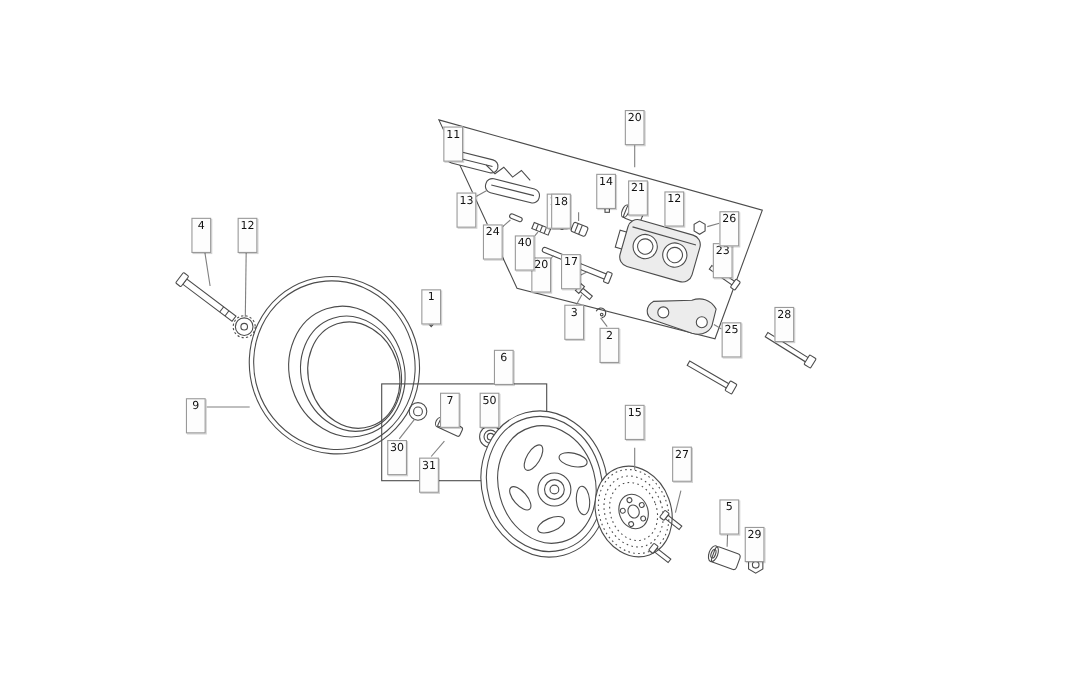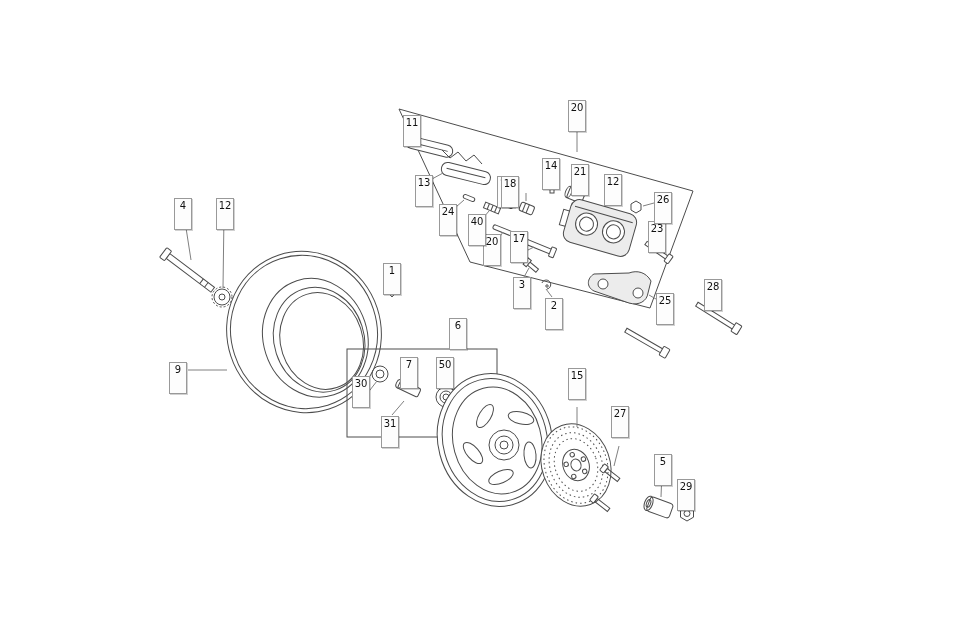--- a/index.html
+++ b/index.html
@@ -255,17 +255,17 @@
   <div class="callout" style="left:568px;top:100px">20</div>
   <div class="callout" style="left:571px;top:164px">21</div>
   <div class="callout" style="left:656px;top:293px">25</div>
   <div class="callout" style="left:648px;top:221px">23</div>
   <div class="callout" style="left:439px;top:204px">24</div>
   <div class="callout" style="left:468px;top:214px">40</div>
   <div class="callout" style="left:654px;top:192px">26</div>
   <div class="callout" style="left:611px;top:406px">27</div>
   <div class="callout" style="left:704px;top:279px">28</div>
   <div class="callout" style="left:677px;top:479px">29</div>
-  <div class="callout" style="left:352px;top:376px">30</div>
+  <div class="callout" style="left:352px;top:400px">30</div>
   <div class="callout" style="left:381px;top:416px">31</div>
   <div class="callout" style="left:436px;top:357px">50</div>
 
 </div>
 
 </body></html>

